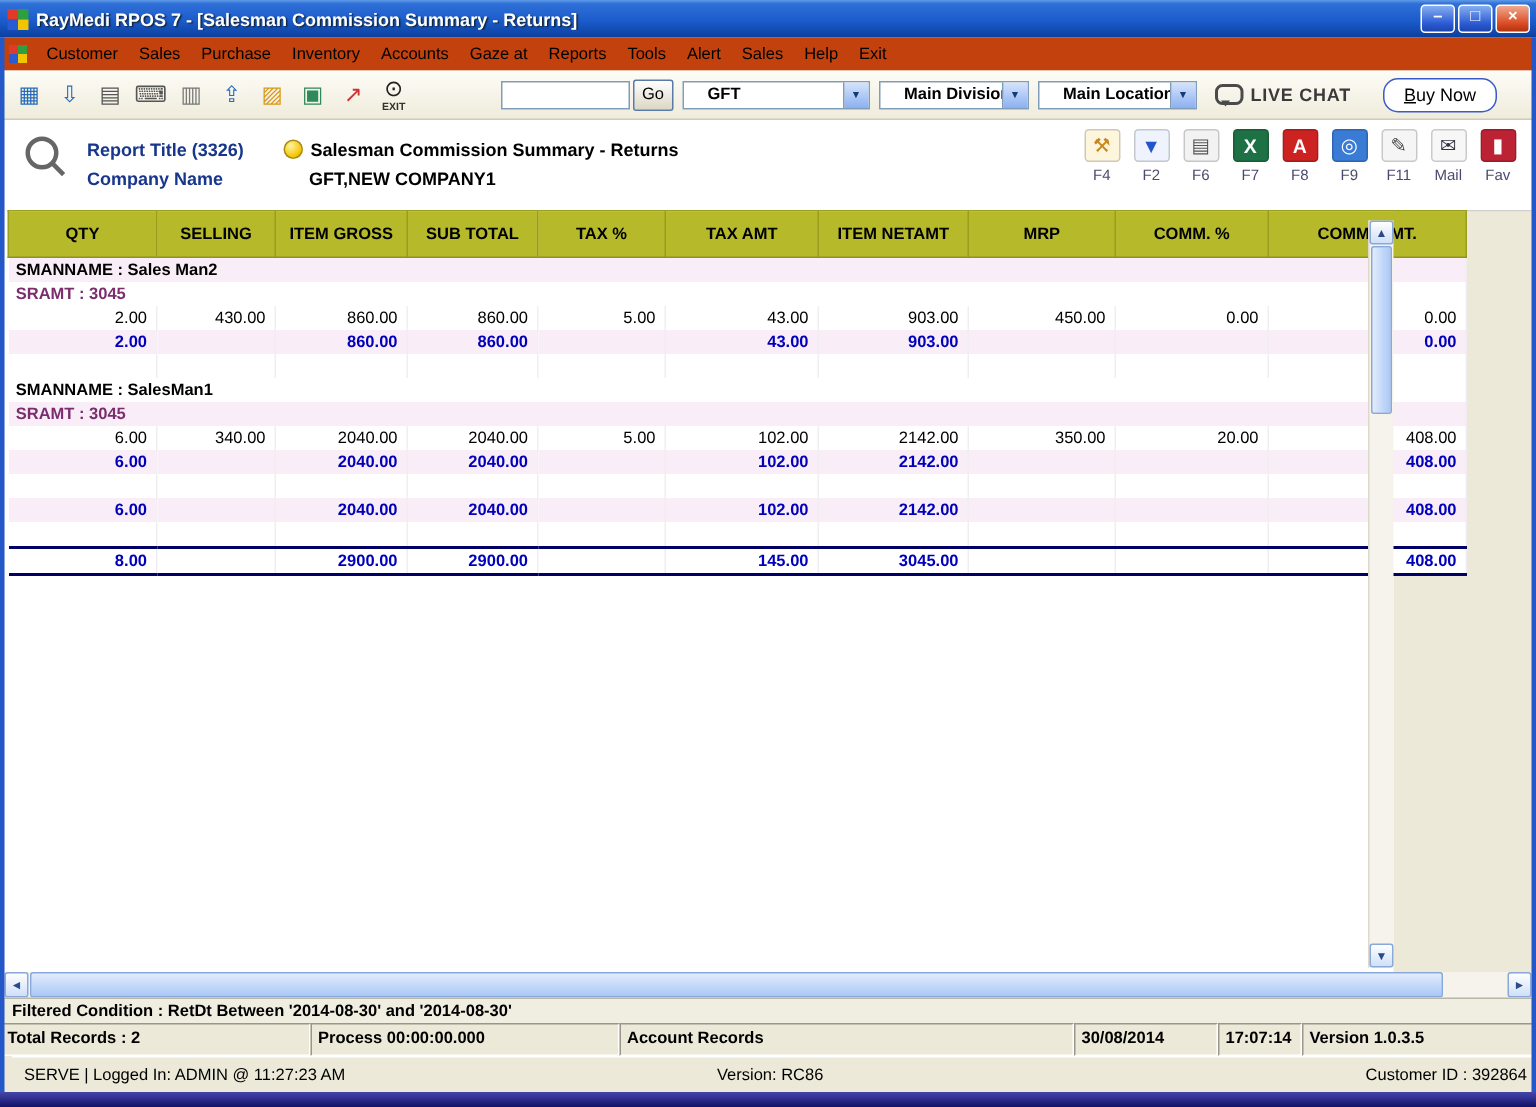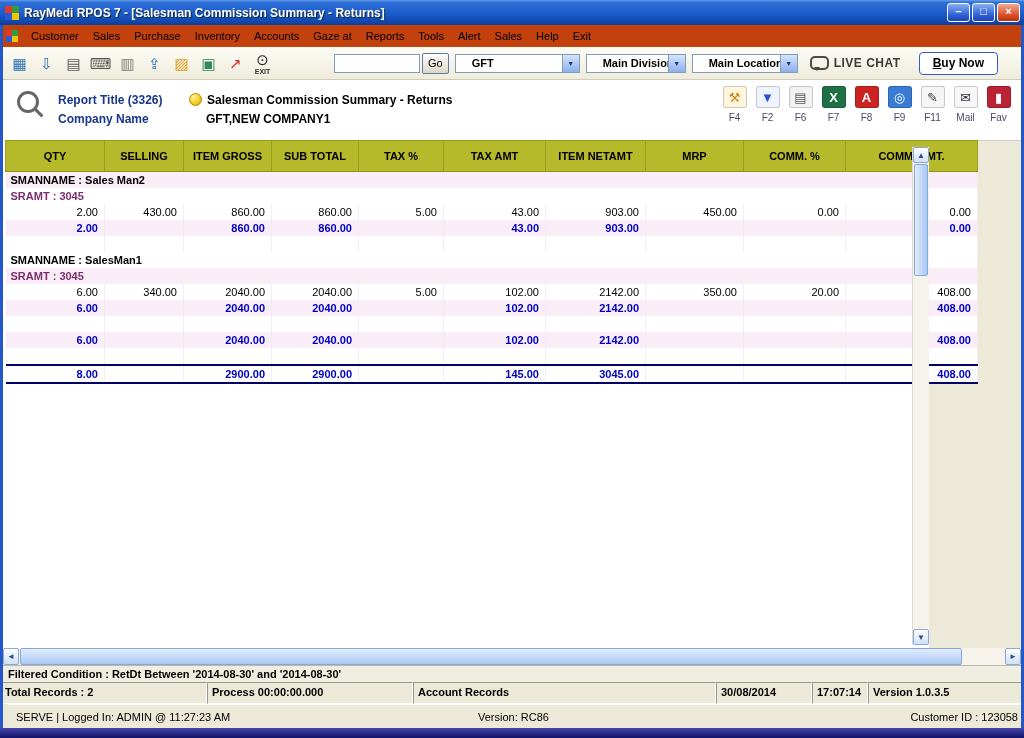--- a/index.html
+++ b/index.html
@@ -37,21 +37,21 @@
   .combo{display:flex;align-items:center;border:1px solid #7f9db9;background:#fff;height:19px;font-size:11px;margin-left:6px;box-sizing:border-box;}
   .combo .val{flex:1;padding:0 16px;font-weight:bold;white-space:nowrap;overflow:hidden;}
   .combo .drop{width:16px;height:17px;border-left:1px solid #7f9db9;text-align:center;font-size:7px;line-height:17px;color:#123a78;
     background:linear-gradient(180deg,#d6e4fb,#8cb0f0);}
   .combo.company{width:125px;} .combo.division{width:100px;} .combo.location{width:106px;}
   .livechat{display:flex;align-items:center;margin-left:12px;}
   .bubble{width:15px;height:10px;border:2px solid #4a4a4a;border-radius:5px;position:relative;margin-right:5px;}
   .bubble::after{content:"";position:absolute;left:2px;bottom:-6px;border:3px solid transparent;border-top:4px solid #4a4a4a;}
   .lc-text{font-weight:bold;font-size:12px;color:#3a3a3a;letter-spacing:.5px;}
   .buynow{margin-left:auto;margin-right:26px;height:23px;padding:0 13px;background:#fff;border:1px solid #3a5ac8;
-    border-radius:4px;font-size:12px;color:#000;font-weight:bold;}
+    border-radius:10px;font-size:12px;color:#000;}
   .buynow span{display:inline-block;}
   .buynow span::first-letter{text-decoration:underline;}
   
   .report-header{position:absolute;top:80px;left:3px;width:1018px;height:60px;background:#fff;border-bottom:1px solid #cfcfcf;}
   .mag{position:absolute;left:14px;top:11px;width:16px;height:16px;border:3px solid #666;border-radius:50%;}
   .mag::after{content:"";position:absolute;width:11px;height:3px;background:#666;transform:rotate(45deg);left:13px;top:17px;}
   .rh-lines{position:absolute;left:55px;top:10px;}
   .rh-line{display:flex;align-items:center;height:19px;font-size:12px;}
   .rh-label{width:131px;font-weight:bold;color:var(--title-navy,#17368c);}
   .bulb{width:11px;height:11px;border-radius:50%;background:radial-gradient(circle at 35% 30%,#fff3a0,#f4c400 70%,#c89600);border:1px solid #a88a10;margin-right:5px;flex:none;}
@@ -436,19 +436,19 @@
       <div class="sb-cell sb1">Process 00:00:00.000</div>
       <div class="sb-cell sb2">Account Records</div>
       <div class="sb-cell sb3">30/08/2014</div>
       <div class="sb-cell sb4">17:07:14</div>
       <div class="sb-cell sb5">Version 1.0.3.5</div>
     </div>
 
   <div class="bottombar">
     <span class="bb-left">SERVE | Logged In: ADMIN @ 11:27:23 AM</span>
     <span class="bb-center">Version: RC86</span>
-    <span class="bb-right">Customer ID : 123058</span>
+    <span class="bb-right">Customer ID : 392864</span>
   </div>
 
   <div class="bottomstrip"></div>
   <div class="side-border" id="border-left"></div>
   <div class="side-border" id="border-right"></div>
 </div>
 
 </body></html>

